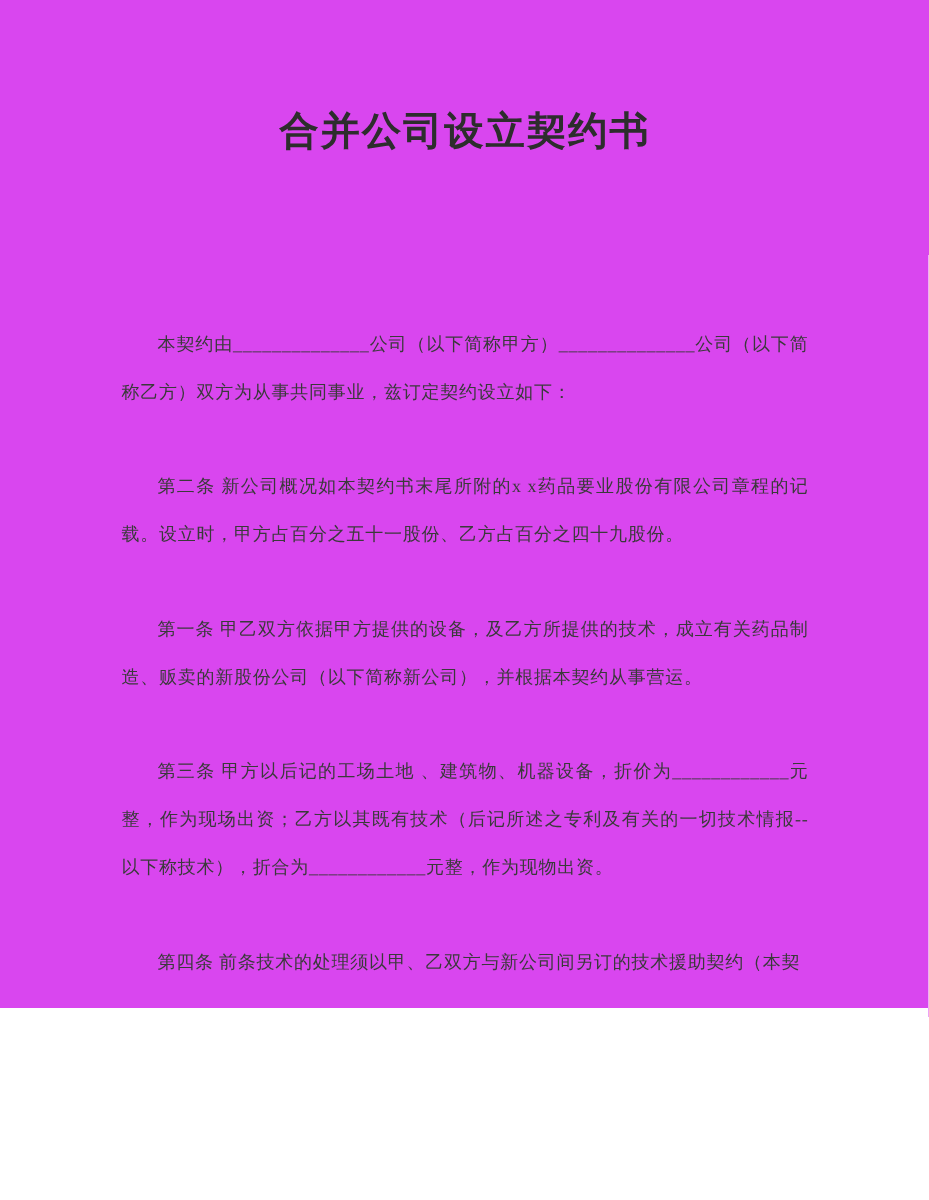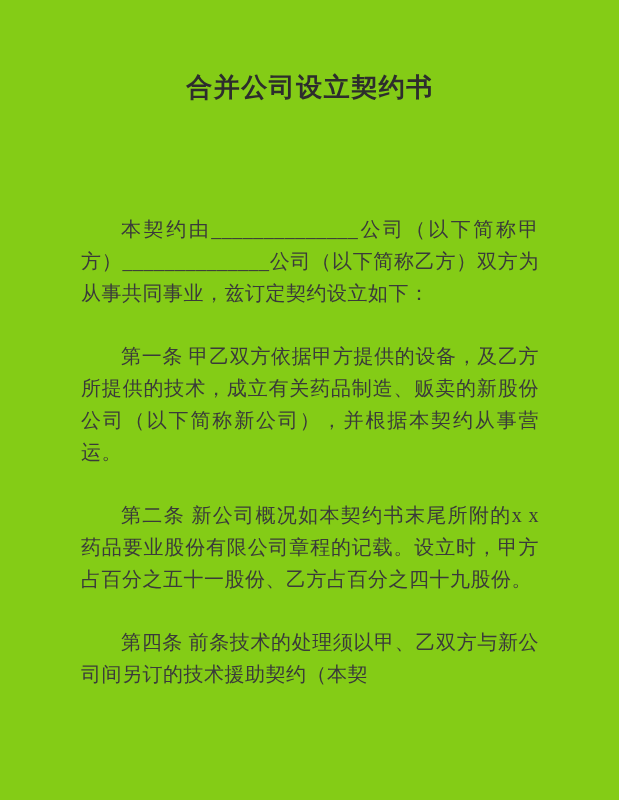--- a/index.html
+++ b/index.html
@@ -3,52 +3,53 @@
 <meta charset="utf-8">
 <style>
   html, body {
     margin: 0;
     padding: 0;
     background: #ffffff;
   }
   .page {
     position: relative;
     width: 619px;
-    height: 800px;
+    height: 672px;
     box-sizing: border-box;
-    background: #84cc16;
+    background: #d946ef;
     padding: 72px 80px 0 81px;
     font-family: "Liberation Serif", "DejaVu Serif", serif;
     color: #3a3a3a;
     overflow: hidden;
   }
   .doc-title {
     margin: 0 0 110px 0;
     font-size: 26px;
     line-height: 1.2;
     font-weight: 700;
     text-align: center;
     letter-spacing: 1.5px;
     color: #2d2d2d;
   }
   .doc-body p {
     margin: 0 0 31px 0;
-    font-size: 20px;
+    font-size: 12px;
     line-height: 32px;
     text-indent: 2em;
     text-align: justify;
     letter-spacing: 0.5px;
     word-break: break-all;
   }
 </style>
 </head>
 <body>
 
 <div class="page">
   <h1 class="doc-title">合并公司设立契约书</h1>
 
   <div class="doc-body">
     <p>本契约由______________公司（以下简称甲方）______________公司（以下简称乙方）双方为从事共同事业，兹订定契约设立如下：</p>
+    <p>第二条 新公司概况如本契约书末尾所附的x x药品要业股份有限公司章程的记载。设立时，甲方占百分之五十一股份、乙方占百分之四十九股份。</p>
     <p>第一条 甲乙双方依据甲方提供的设备，及乙方所提供的技术，成立有关药品制造、贩卖的新股份公司（以下简称新公司），并根据本契约从事营运。</p>
-    <p>第二条 新公司概况如本契约书末尾所附的x x药品要业股份有限公司章程的记载。设立时，甲方占百分之五十一股份、乙方占百分之四十九股份。</p>
+    <p>第三条 甲方以后记的工场土地 、建筑物、机器设备，折价为____________元整，作为现场出资；乙方以其既有技术（后记所述之专利及有关的一切技术情报--以下称技术），折合为____________元整，作为现物出资。</p>
     <p>第四条 前条技术的处理须以甲、乙双方与新公司间另订的技术援助契约（本契</p>
   </div>
 </div>
 
 </body></html>

